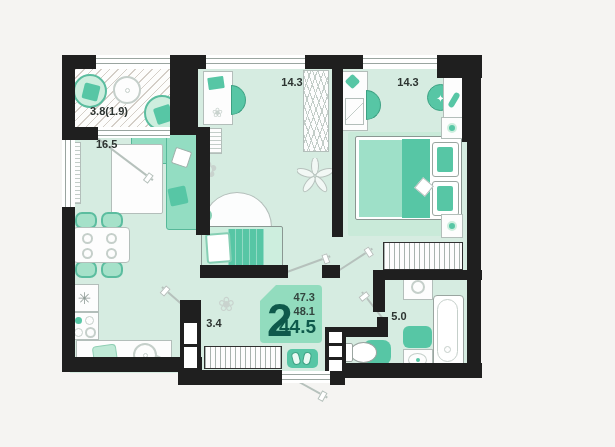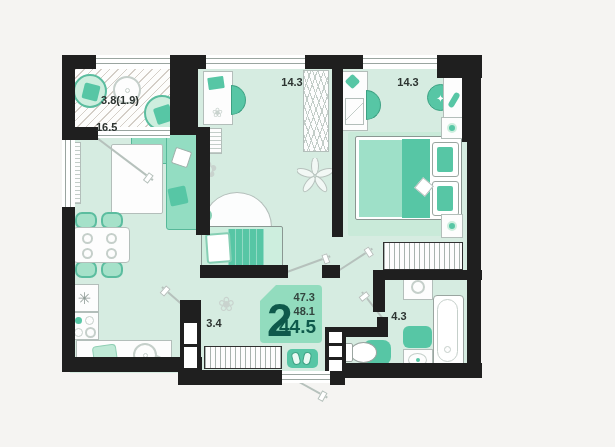--- a/index.html
+++ b/index.html
@@ -213,26 +213,26 @@
   <div class="abs shaft-sq" style="left:329px;top:332px;width:13px;height:11px;"></div>
   <div class="abs shaft-sq" style="left:329px;top:346px;width:13px;height:11px;"></div>
   <div class="abs shaft-sq" style="left:329px;top:360px;width:13px;height:11px;"></div>
 
   <div class="abs win-h" style="left:96px;top:55px;width:74px;height:14px;"></div>
   <div class="abs win-h" style="left:206px;top:55px;width:99px;height:14px;"></div>
   <div class="abs win-h" style="left:363px;top:55px;width:74px;height:14px;"></div>
   <div class="abs win-v" style="left:62px;top:140px;width:13px;height:67px;"></div>
   <div class="abs win-h" style="left:98px;top:127px;width:72px;height:11px;"></div>
 
-  <div class="room-label" style="left:90px;top:95px;width:60px;text-align:center;">3.8(1.9)</div>
-  <div class="room-label" style="left:80px;top:122px;padding-left:16px;">16.5</div>
+  <div class="room-label" style="left:90px;top:106px;width:60px;text-align:left;">3.8(1.9)</div>
+  <div class="room-label" style="left:80px;top:139px;padding-left:16px;">16.5</div>
   <div class="room-label" style="left:270px;top:77px;width:44px;text-align:center;">14.3</div>
   <div class="room-label" style="left:386px;top:77px;width:44px;text-align:center;">14.3</div>
   <div class="room-label" style="left:198px;top:318px;width:32px;text-align:center;">3.4</div>
-  <div class="room-label" style="left:382px;top:311px;width:34px;text-align:center;">4.3</div>
+  <div class="room-label" style="left:382px;top:311px;width:34px;text-align:center;">5.0</div>
 
   <div class="badge">
     <div class="b-small">
       <div>47.3</div>
       <div>48.1</div>
     </div>
     <div class="b-rooms">2</div>
     <div class="b-total">44.5</div>
   </div>
 

